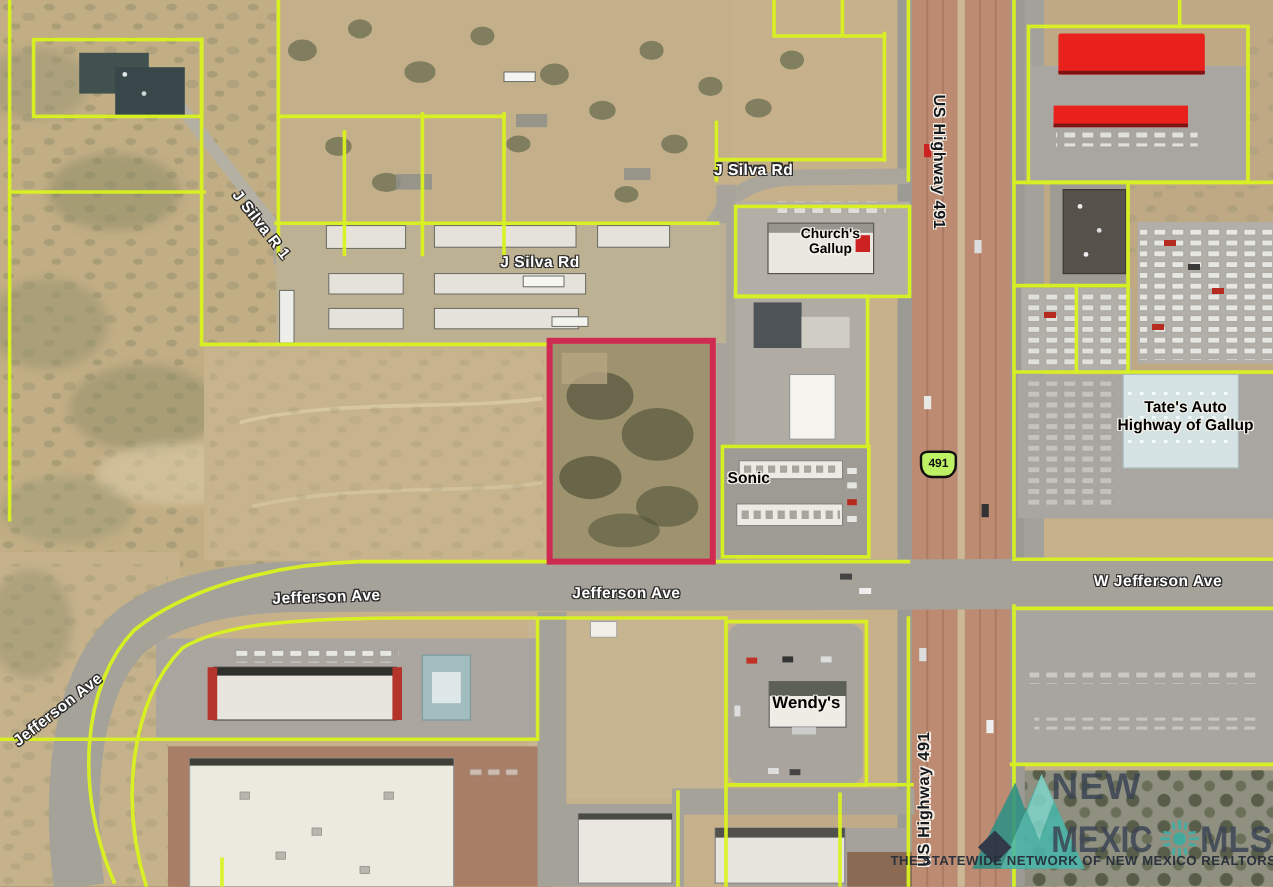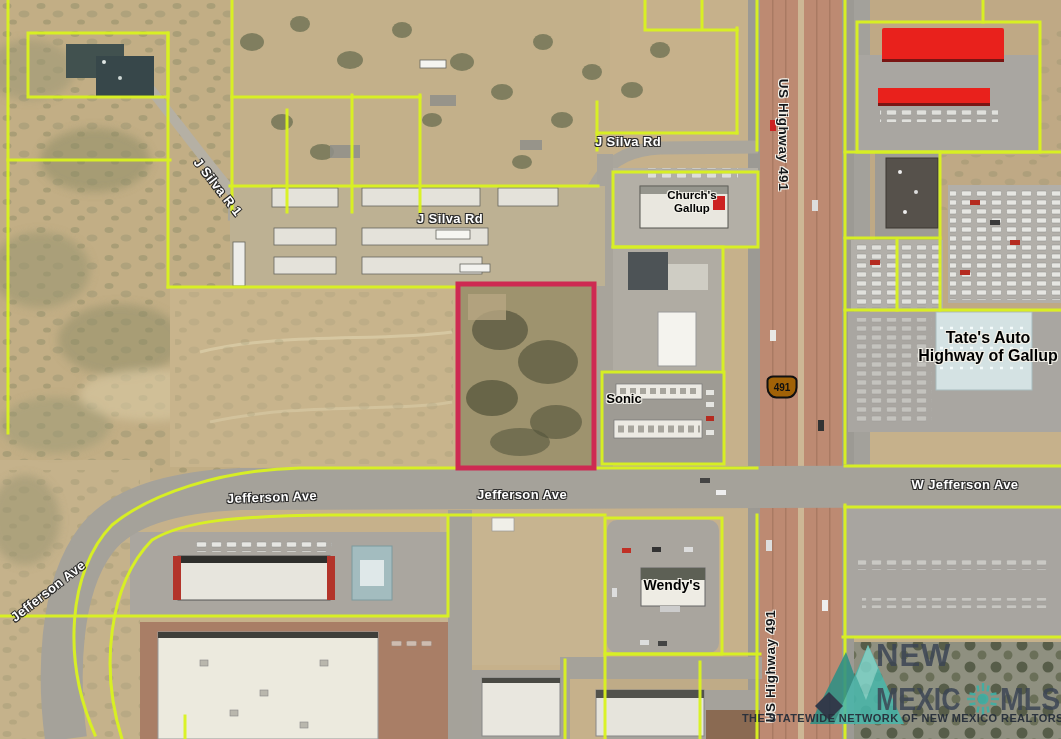--- a/index.html
+++ b/index.html
@@ -14,27 +14,27 @@
   }
   .lbl-street{
     color:#ffffff;font-size:13px;letter-spacing:.4px;
     text-shadow:-1px -1px 0 #2a2a2a,1px -1px 0 #2a2a2a,-1px 1px 0 #2a2a2a,1px 1px 0 #2a2a2a;
   }
   .lbl-hwy{
     color:#15171a;font-size:13.5px;letter-spacing:.6px;
     text-shadow:-1px -1px 0 #f4f2ea,1px -1px 0 #f4f2ea,-1px 1px 0 #f4f2ea,1px 1px 0 #f4f2ea;
   }
   .lbl-biz{
-    color:#000;font-size:16px;line-height:1.12;text-align:center;
+    color:#000;font-size:13px;line-height:1.12;text-align:center;
     text-shadow:-1px -1px 0 #f2f0e8,1px -1px 0 #f2f0e8,-1px 1px 0 #f2f0e8,1px 1px 0 #f2f0e8;
   }
   .rot90{transform:translate(-50%,-50%) rotate(90deg);}
   .rotm90{transform:translate(-50%,-50%) rotate(-90deg);}
   .shield{
-    position:absolute;width:27px;height:19px;background:#a16207;
+    position:absolute;width:27px;height:19px;background:#bef264;
     border:2px solid #111;border-radius:7px 7px 10px 10px/5px 5px 11px 11px;
     color:#111;font-size:10px;font-weight:bold;text-align:center;line-height:19px;
     transform:translate(-50%,-50%);z-index:5;
   }
   .brand{
     position:absolute;color:rgba(58,68,84,.84);font-weight:bold;z-index:6;
     letter-spacing:1px;line-height:1;
   }
   .brand-big{font-size:31px;}
   .squish{transform:scaleX(.86);transform-origin:left top;letter-spacing:0;}

